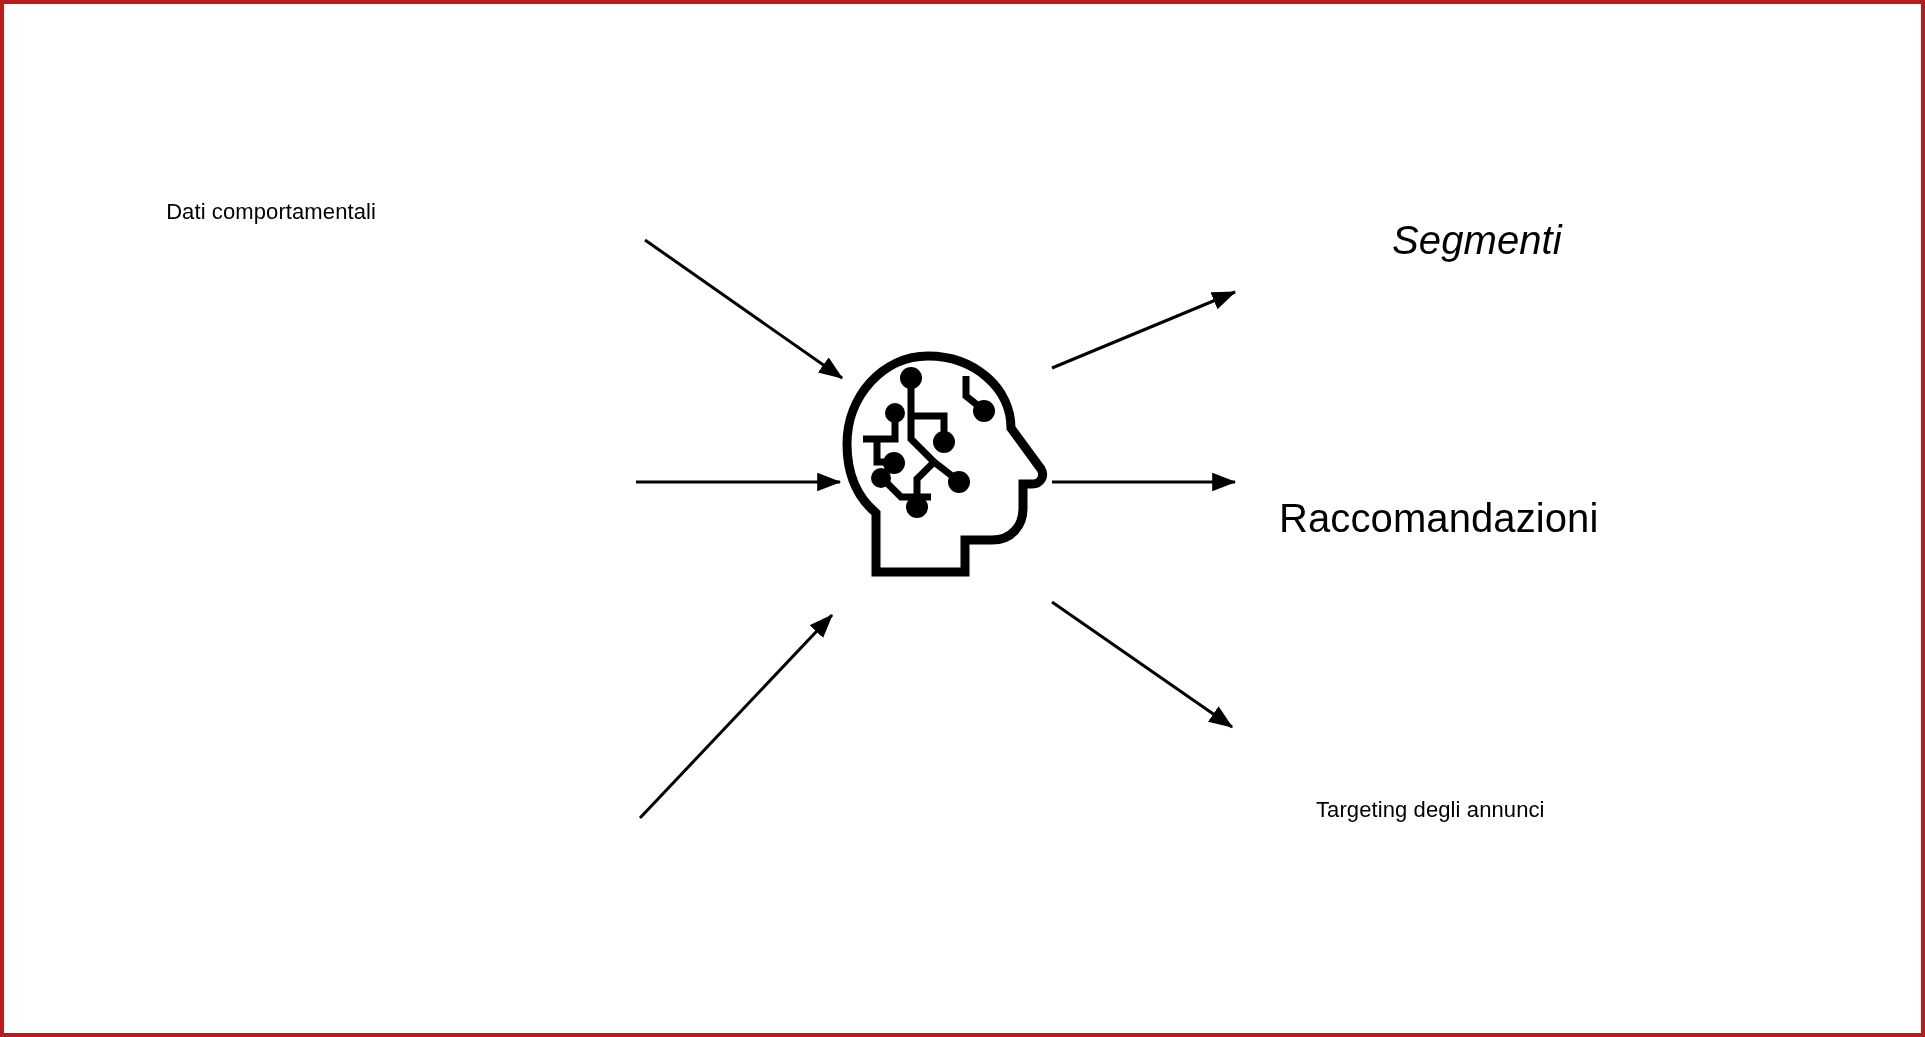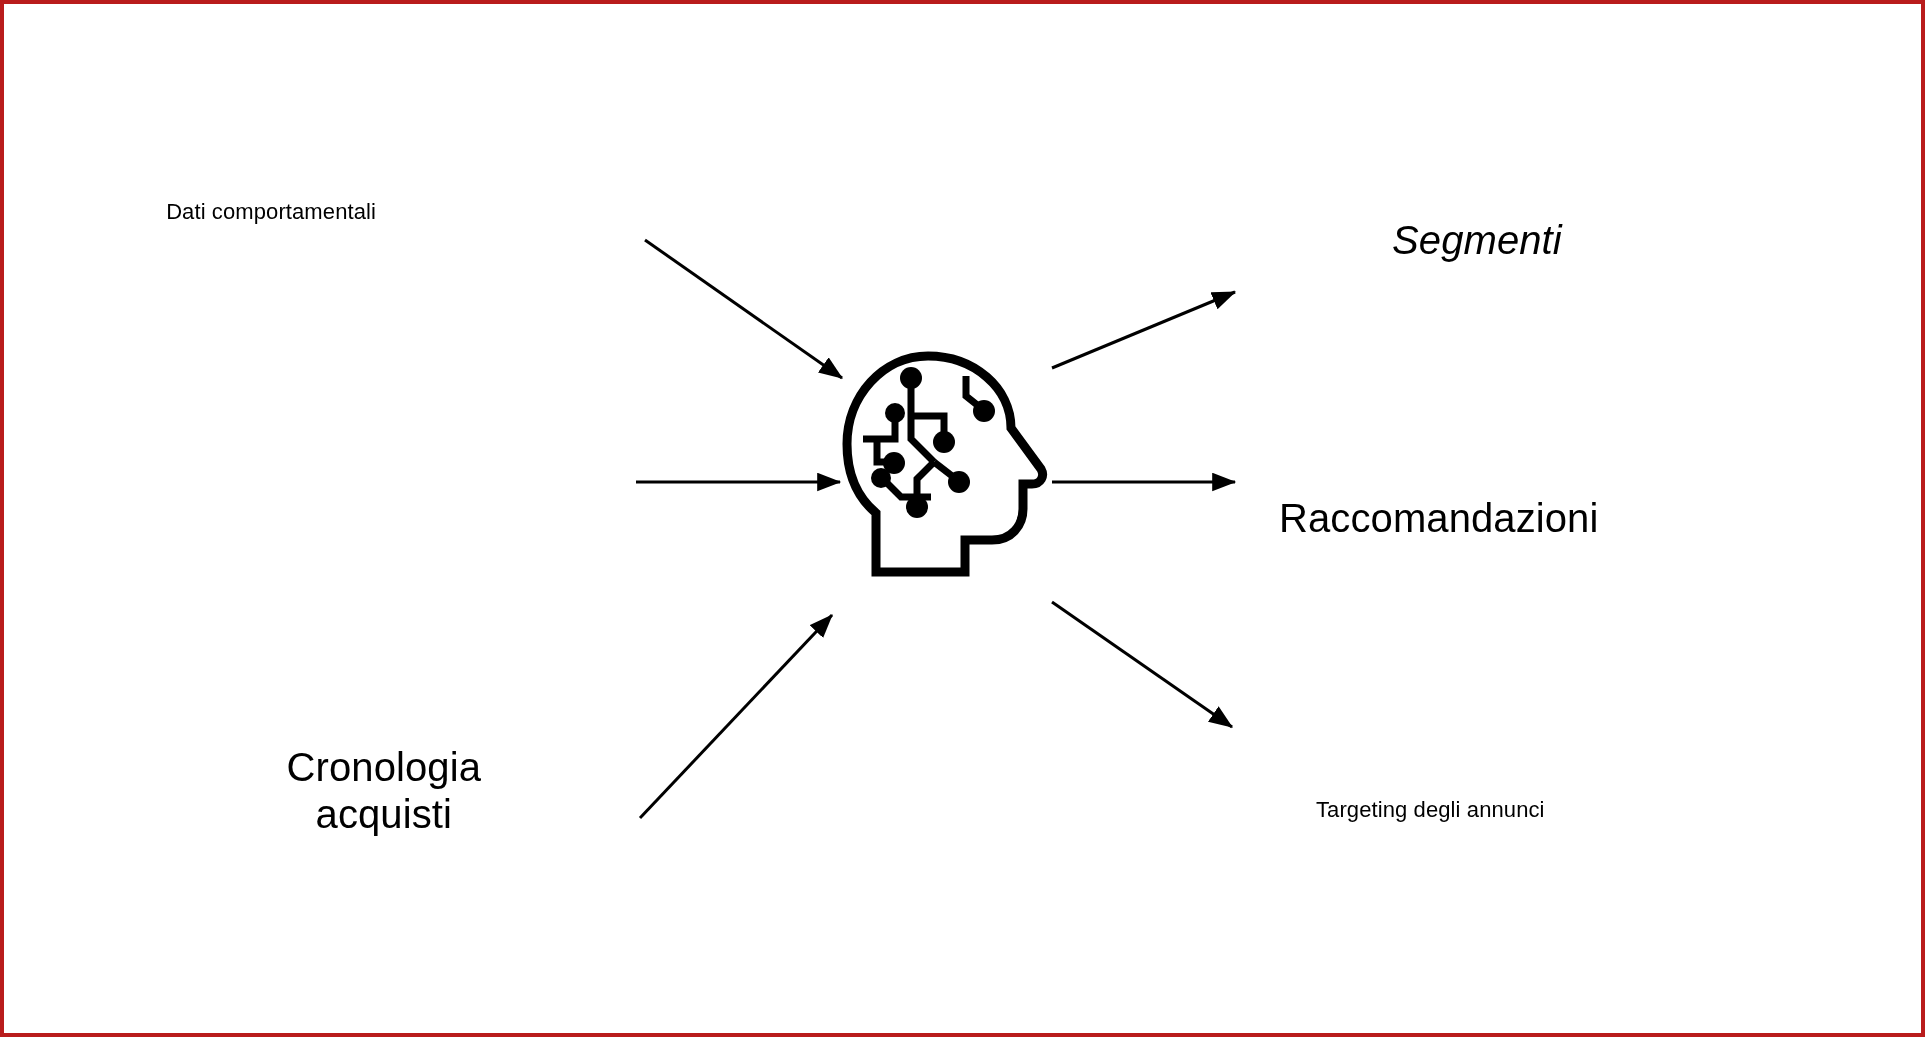--- a/index.html
+++ b/index.html
@@ -155,22 +155,20 @@
         <circle cx="913" cy="503" r="11"></circle>
         <circle cx="980" cy="407" r="11"></circle>
       </g>
 
     </g>
   </svg>
 
   <div id="label-behavioral" class="node-label label-small align-right">Dati comportamentali</div>
 
 
-  <div id="label-purchase" class="node-label label-large align-center">Cronologia
-acquisti</div>
 
   <div id="label-segments" class="node-label label-large align-left">Segmenti</div>
 
   <div id="label-recommendations" class="node-label label-large align-left">Raccomandazioni</div>
 
   <div id="label-adtargeting" class="node-label label-small align-left">Targeting degli annunci</div>
 
 </div>
 
 </body></html>

